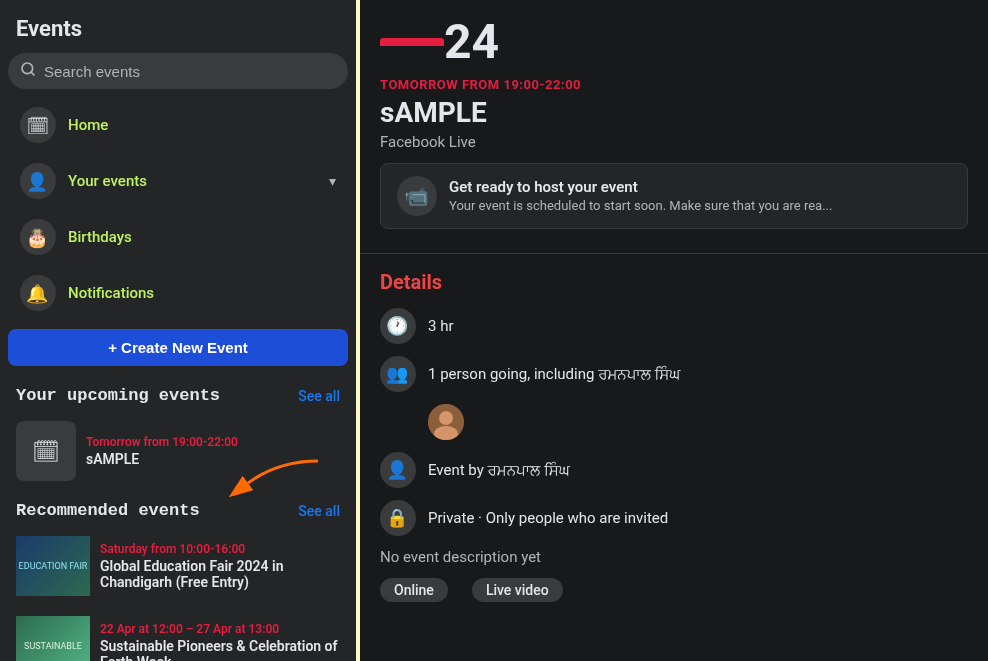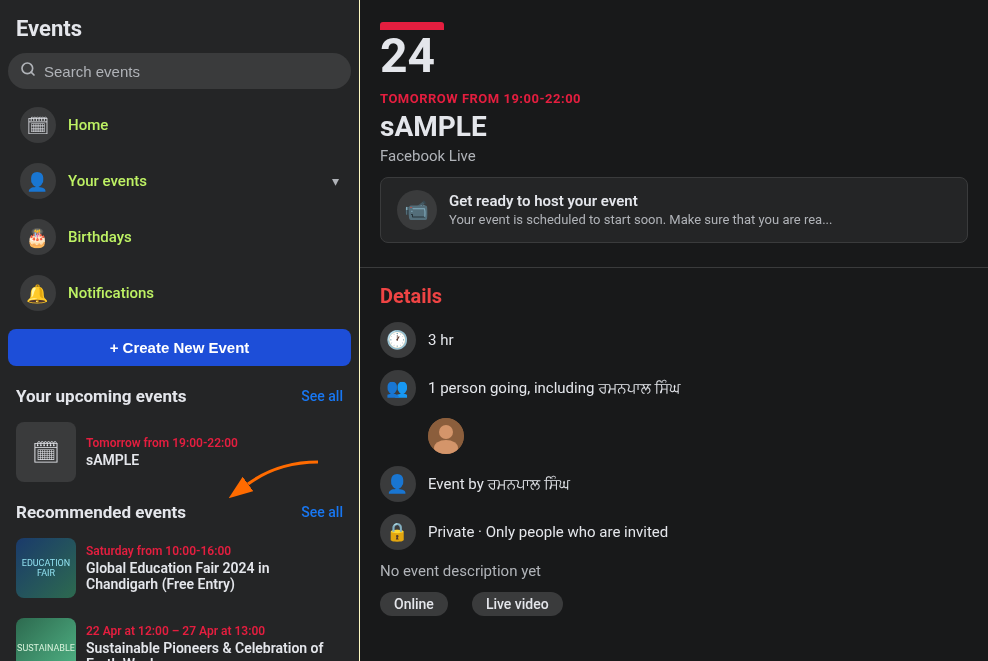--- a/index.html
+++ b/index.html
@@ -15,21 +15,21 @@
     }
 
     
     .sidebar {
       width: 360px;
       min-width: 360px;
       background: #242526;
       height: 100%;
       overflow-y: auto;
       padding: 12px 8px;
-      border-right: 1px solid #fef9c3;
+      border-right: 4px solid #fef9c3;
     }
     .sidebar-title {
       font-size: 22px;
       font-weight: 700;
       color: #e4e6eb;
       padding: 4px 8px 12px 8px;
     }
     .search-bar {
       display: flex;
       align-items: center;
@@ -96,20 +96,21 @@
     .section-header {
       display: flex;
       align-items: center;
       justify-content: space-between;
       padding: 4px 8px 8px 8px;
     }
     .section-title {
       font-size: 17px;
       font-weight: 700;
       color: #e4e6eb;
+      font-family: Liberation Mono, monospace;
     }
     .see-all {
       color: #1877f2;
       font-size: 14px;
       font-weight: 500;
       cursor: pointer;
     }
 
     .event-item {
       display: flex;
@@ -139,22 +140,22 @@
       font-weight: 600;
       margin-bottom: 2px;
     }
     .event-name {
       font-size: 14px;
       font-weight: 600;
       color: #e4e6eb;
     }
 
     .rec-thumb {
-      width: 60px; height: 60px;
-      border-radius: 8px;
+      width: 74px; height: 60px;
+      border-radius: 0;
       background: #3a3b3c;
       flex-shrink: 0;
       overflow: hidden;
       display: flex; align-items: center; justify-content: center;
       font-size: 10px;
       color: #aaa;
     }
     .rec-thumb-img1 {
       background: linear-gradient(135deg, #1a3a6b 0%, #2d6a4f 100%);
     }
@@ -169,21 +170,21 @@
       overflow-y: auto;
       padding: 0;
     }
 
     .event-hero {
       position: relative;
       padding: 16px 20px 0 20px;
     }
     .date-badge {
       display: inline-flex;
-      flex-direction: column;
+      align-items: center;
       margin-bottom: 8px;
     }
     .date-bar {
       background: #e41e3f;
       width: 64px;
       height: 8px;
       border-radius: 3px 3px 0 0;
     }
     .date-number {
       font-size: 48px;

